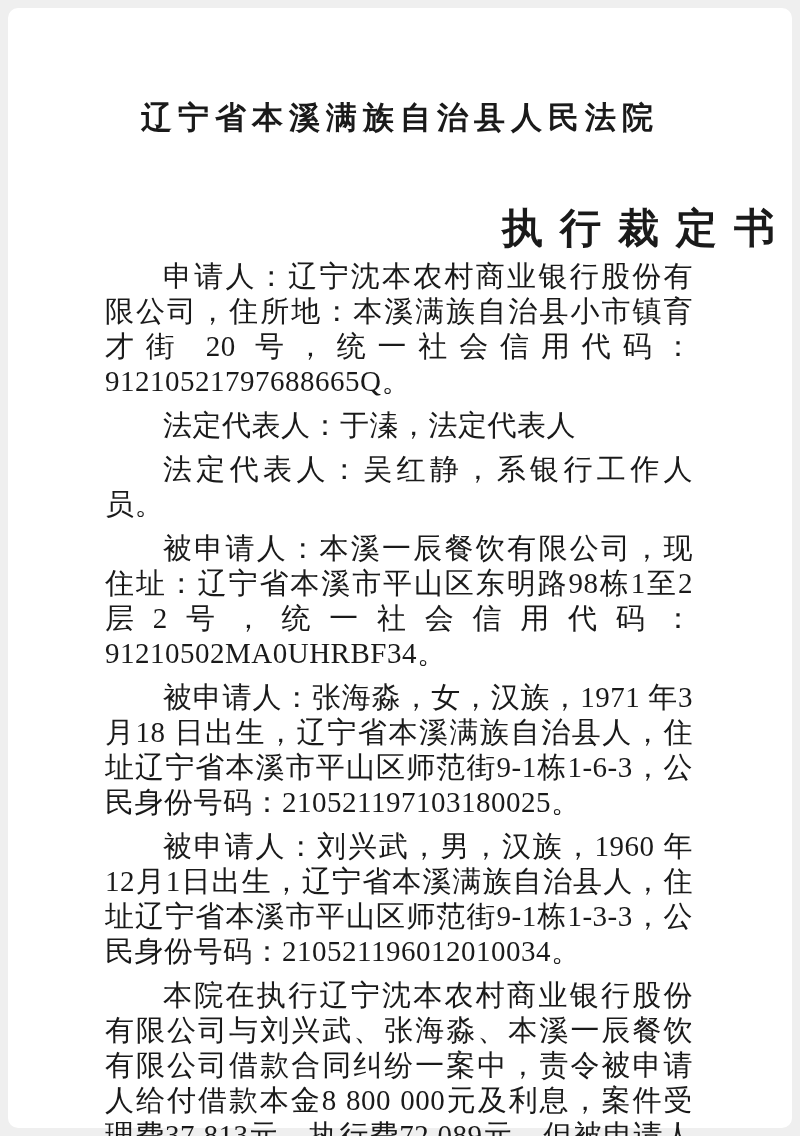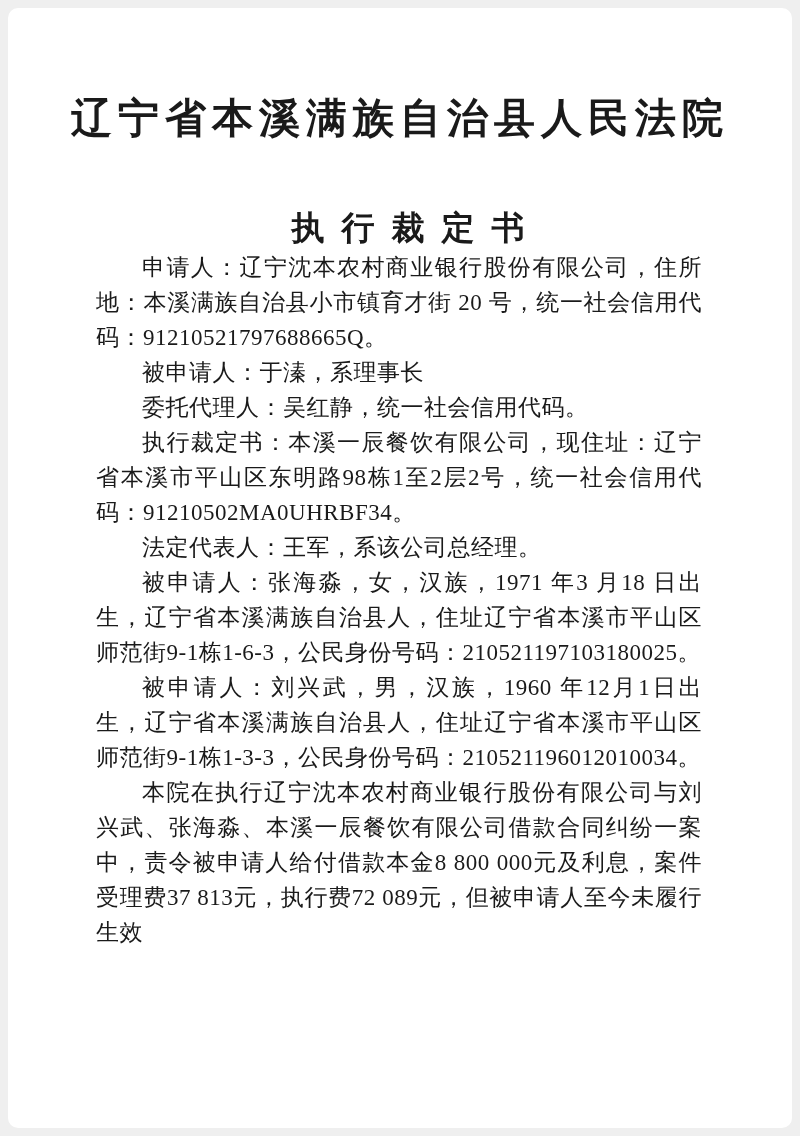--- a/index.html
+++ b/index.html
@@ -22,69 +22,68 @@
     width: 784px;
     height: 1120px;
     background: #ffffff;
     border-radius: 10px;
     box-sizing: border-box;
     color: #1a1a1a;
   }
   .court-name {
     margin: 88px 40px 0 40px;
     text-align: center;
-    font-size: 41px;
+    font-size: 31px;
     font-weight: bold;
     letter-spacing: 6px;
     line-height: 44px;
     white-space: nowrap;
   }
   .doc-title {
     margin: 66px 0 0 16px;
-    text-align: center;
-    font-size: 33px;
+    text-align: right;
+    font-size: 41px;
     font-weight: bold;
     letter-spacing: 17px;
     text-indent: 17px; 
     line-height: 44px;
   }
   .case-number {
     margin: 62px 98px 12px 0;
     text-align: right;
     font-size: 22px;
     line-height: 35px;
   }
   .body-text {
     margin: 0 90px 0 88px;
   }
   .body-text p {
-    margin: 0;
-    font-size: 23px;
+    margin: 9px;
+    font-size: 29px;
     line-height: 35px;
     text-align: justify;
     text-indent: 2em;
     letter-spacing: 0.5px;
   }
 </style>
 </head>
 <body>
 
 <div class="viewport">
   <div class="page">
 
     <h1 class="court-name">辽宁省本溪满族自治县人民法院</h1>
 
     <h2 class="doc-title">执行裁定书</h2>
 
 
     <div class="body-text">
       <p>申请人：辽宁沈本农村商业银行股份有限公司，住所地：本溪满族自治县小市镇育才街 20 号，统一社会信用代码：91210521797688665Q。</p>
-      <p>被申请人：于溱，系理事长</p>
-      <p>委托代理人：吴红静，统一社会信用代码。</p>
-      <p>执行裁定书：本溪一辰餐饮有限公司，现住址：辽宁省本溪市平山区东明路98栋1至2层2号，统一社会信用代码：91210502MA0UHRBF34。</p>
-      <p>法定代表人：王军，系该公司总经理。</p>
+      <p>法定代表人：于溱，法定代表人</p>
+      <p>法定代表人：吴红静，系银行工作人员。</p>
+      <p>被申请人：本溪一辰餐饮有限公司，现住址：辽宁省本溪市平山区东明路98栋1至2层2号，统一社会信用代码：91210502MA0UHRBF34。</p>
       <p>被申请人：张海淼，女，汉族，1971 年3 月18 日出生，辽宁省本溪满族自治县人，住址辽宁省本溪市平山区师范街9-1栋1-6-3，公民身份号码：210521197103180025。</p>
       <p>被申请人：刘兴武，男，汉族，1960 年12月1日出生，辽宁省本溪满族自治县人，住址辽宁省本溪市平山区师范街9-1栋1-3-3，公民身份号码：210521196012010034。</p>
       <p>本院在执行辽宁沈本农村商业银行股份有限公司与刘兴武、张海淼、本溪一辰餐饮有限公司借款合同纠纷一案中，责令被申请人给付借款本金8 800 000元及利息，案件受理费37 813元，执行费72 089元，但被申请人至今未履行生效</p>
     </div>
 
   </div>
 </div>
 
 </body></html>

